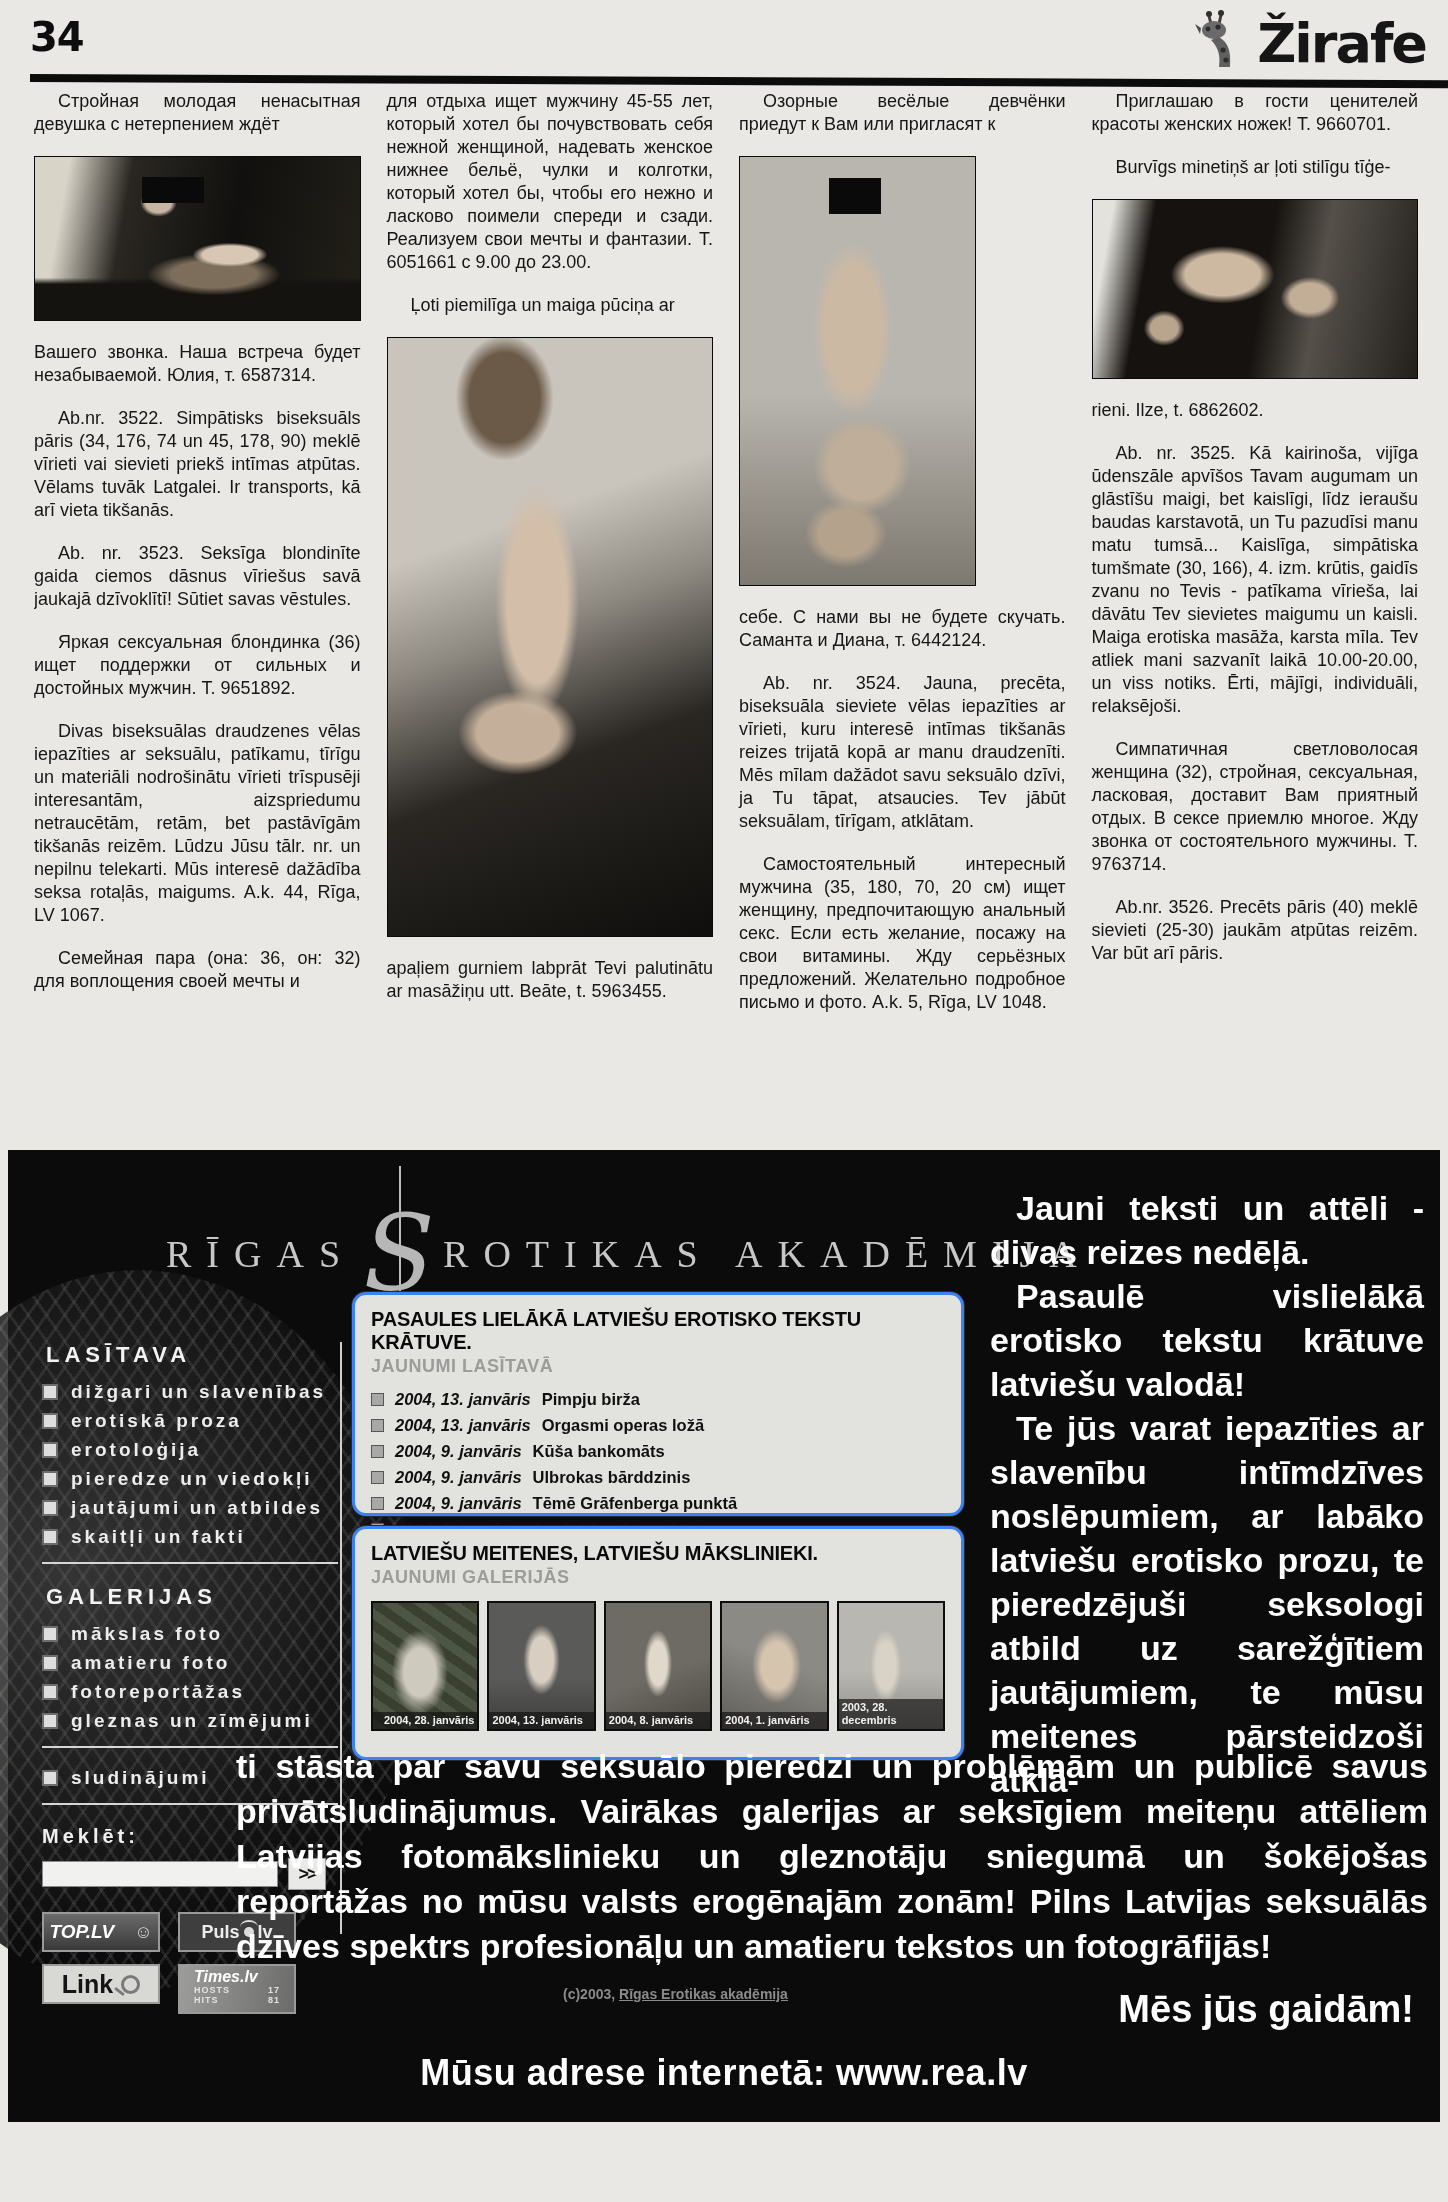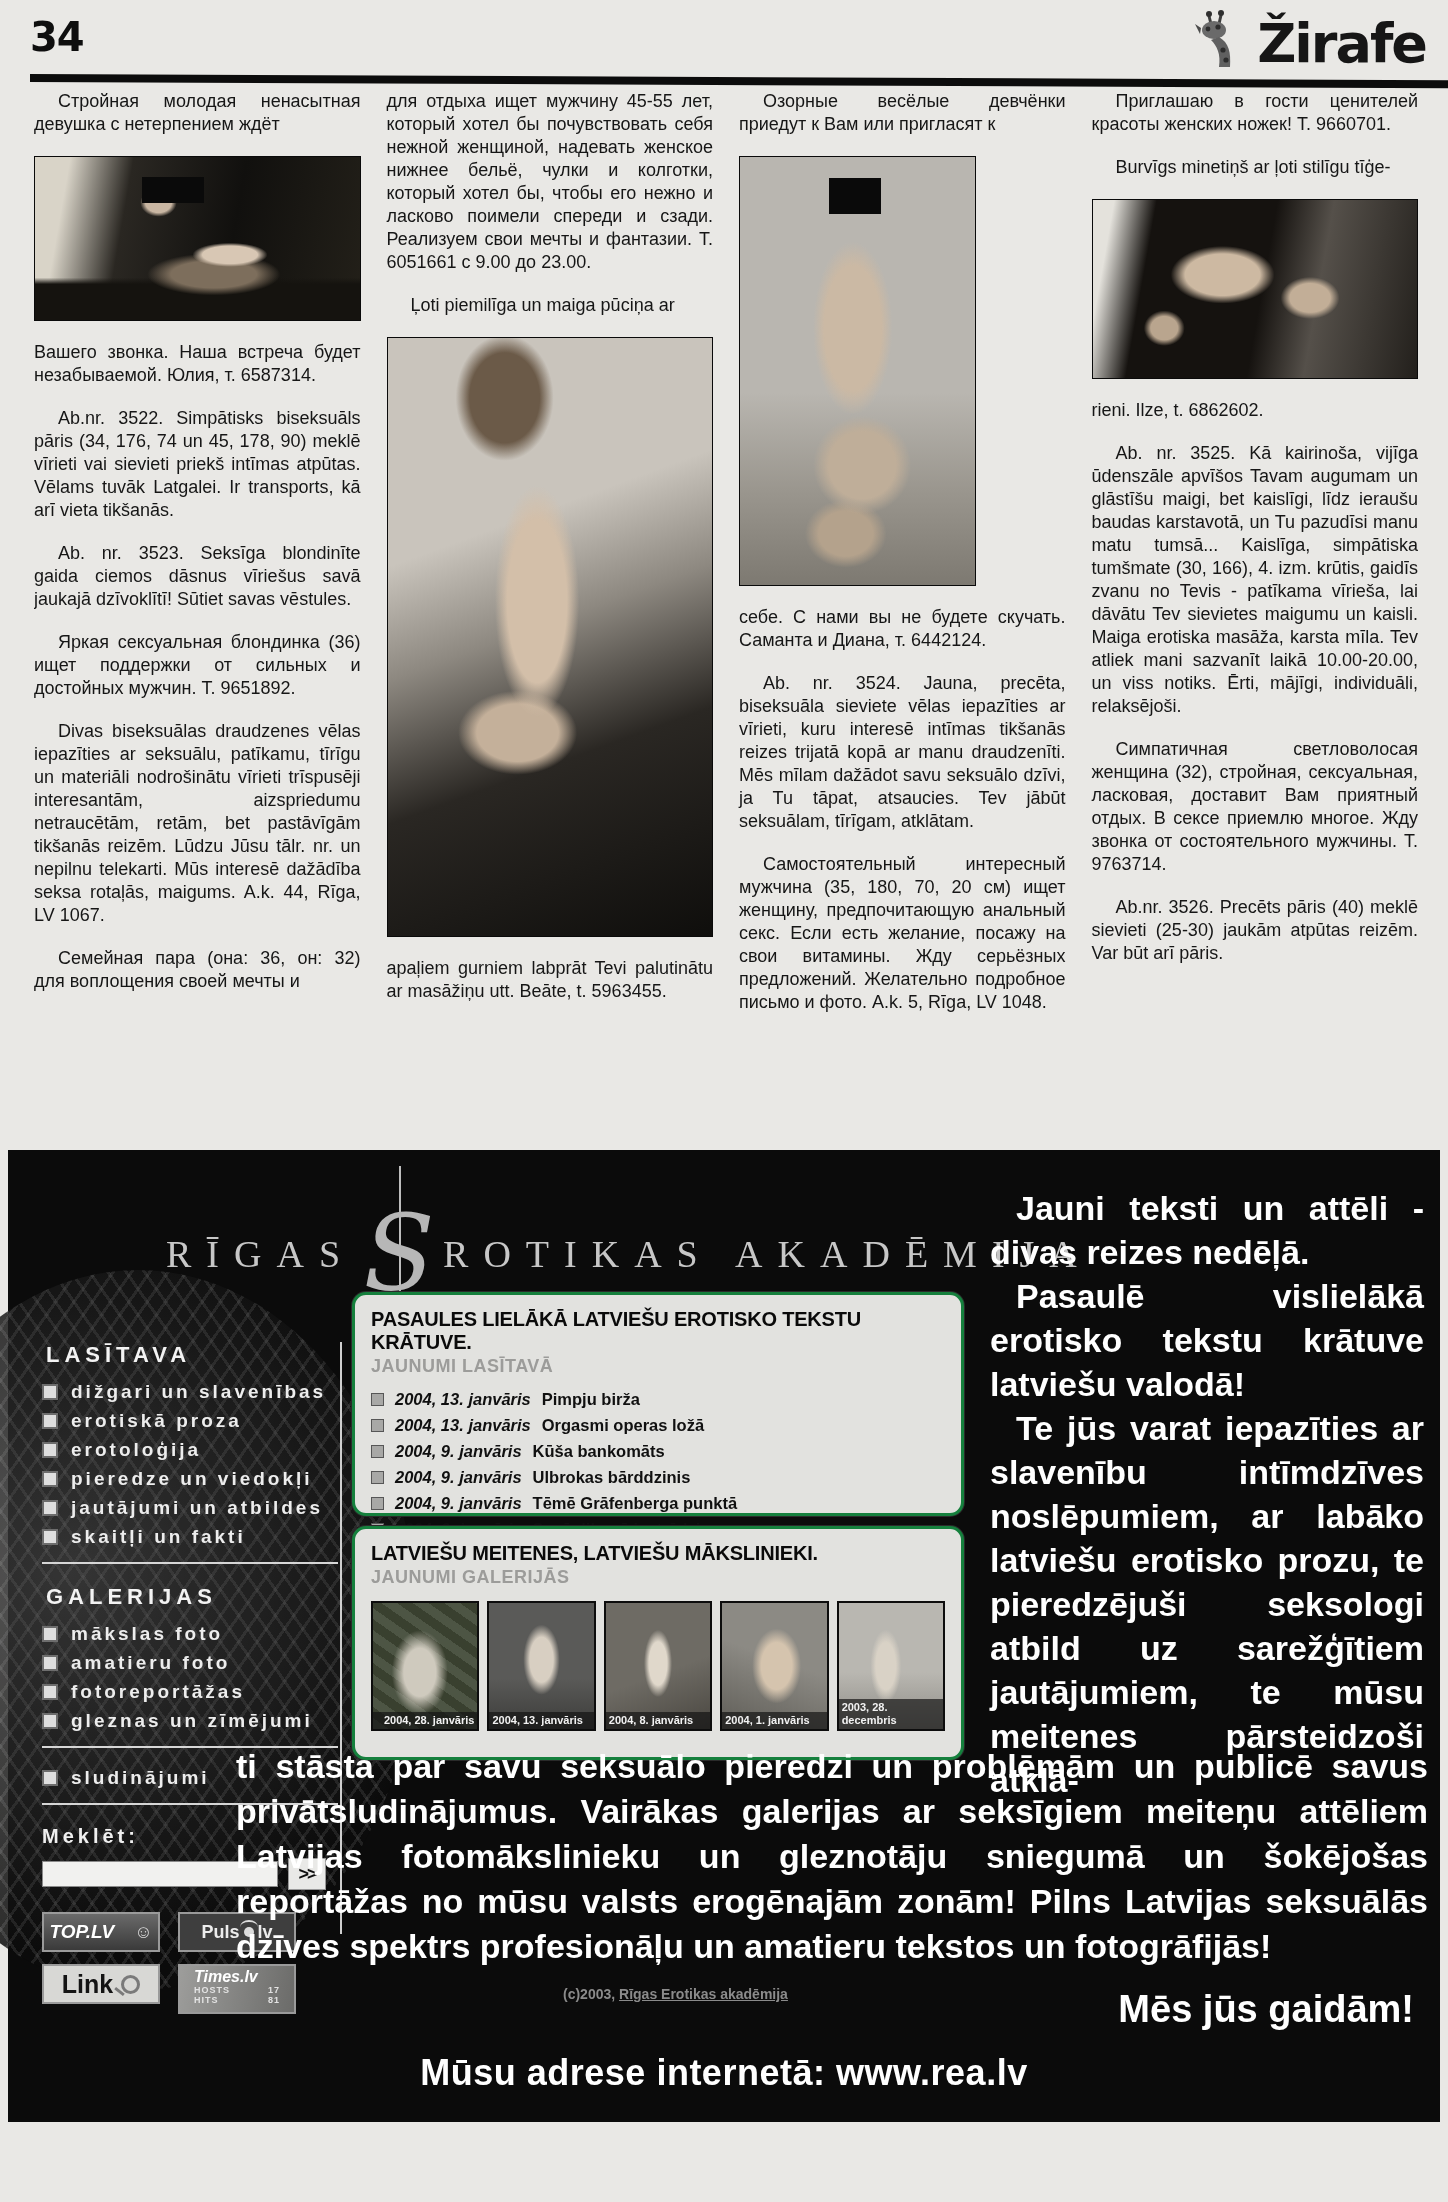--- a/index.html
+++ b/index.html
@@ -90,21 +90,21 @@
   .bn-link{background:#d8d8d5;color:#141414;font-weight:800;font-size:25px;gap:8px;}
   .mag{width:13px;height:13px;border:3px solid #7a7a7a;border-radius:50%;position:relative;flex:none;}
   .mag::after{content:"";position:absolute;width:11px;height:3px;background:#7a7a7a;
     transform:rotate(38deg);left:-10px;top:12px;}
   .bn-times{background:linear-gradient(100deg,#9d9d9b,#6b6b69);flex-direction:column;
     align-items:stretch;justify-content:flex-start;padding:2px 14px;height:42px;}
   .times-name{font-weight:800;font-style:italic;font-size:16px;color:#fff;line-height:17px;}
   .times-row{display:flex;justify-content:space-between;font-size:9px;line-height:10px;
     color:#e3e3e3;font-weight:bold;letter-spacing:1px;}
   
-  .box{position:absolute;left:344px;width:612px;background:#e2e2df;border:3px solid #15803d;
+  .box{position:absolute;left:344px;width:612px;background:#e2e2df;border:3px solid #3b82f6;
     border-radius:14px;box-sizing:border-box;padding:13px 16px 10px 16px;color:#101010;
     box-shadow:0 0 0 1px #2a2a2a;}
   .box1{top:142px;height:224px;}
   .box2{top:376px;height:234px;}
   .box-title{font-size:20px;font-weight:800;margin:0;color:#0a0a0a;letter-spacing:-0.2px;}
   .box-sub{font-size:18px;font-weight:bold;color:#9c9c9a;margin:2px 0 13px 0;letter-spacing:0.5px;}
   .news-item{display:flex;align-items:center;gap:11px;font-size:16.5px;font-weight:bold;margin:0 0 7px 0;}
   .news-bullet{width:11px;height:11px;background:#a8a8a6;border:1px solid #565656;flex:none;}
   .news-date{font-style:italic;}
   .news-text{font-weight:bold;}

